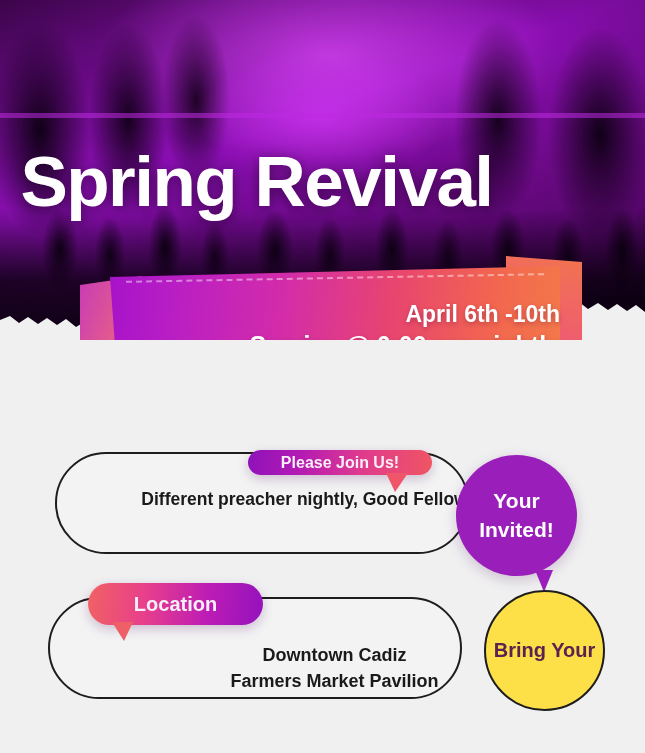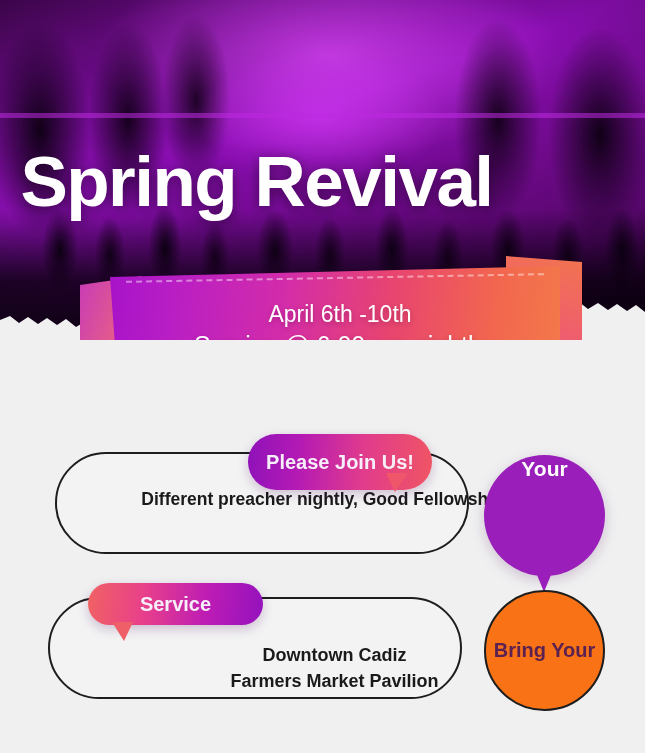--- a/index.html
+++ b/index.html
@@ -156,23 +156,23 @@
     width: 400px;
     height: 0;
     border-top: 2px dashed rgba(255,255,255,.35);
     transform: rotate(-0.6deg);
   }
   .ribbon-text {
     position: absolute;
     left: 40px;
     top: 48px;
     width: 440px;
-    text-align: center;
+    text-align: right;
     color: #ffffff;
-    font-weight: normal;
+    font-weight: bold;
     line-height: 1.28;
     text-shadow: 0 2px 5px rgba(90,0,60,.35);
   }
   .ribbon-line1 { font-size: 23px; }
   .ribbon-line2 { font-size: 25px; }
 
   
   .sheet {
     position: absolute;
     left: 0;
@@ -210,23 +210,23 @@
     position: absolute;
     border-radius: 999px;
     display: flex;
     align-items: center;
     justify-content: center;
     color: #f6eef8;
     font-weight: bold;
     box-shadow: 0 4px 12px rgba(70,0,80,.22);
   }
   .badge-join {
-    left: 248px; top: 434px;
-    width: 184px; height: 56px;
-    font-size: 20px;
+    left: 248px; top: 450px;
+    width: 184px; height: 25px;
+    font-size: 16px;
     background: linear-gradient(95deg, #8e12b9 0%, #b41ab4 28%, #e03b8d 62%, #f05563 100%);
   }
   .badge-join-tail {
     position: absolute;
     left: 386px; top: 473px;
     width: 0; height: 0;
     border-left: 9px solid transparent;
     border-right: 13px solid transparent;
     border-top: 19px solid #f0566a;
   }
@@ -241,48 +241,49 @@
     left: 112px; top: 622px;
     width: 0; height: 0;
     border-left: 12px solid transparent;
     border-right: 9px solid transparent;
     border-top: 19px solid #ef5f68;
   }
 
   
   .circle-invited {
     position: absolute;
-    left: 484px; top: 455px;
+    left: 456px; top: 455px;
     width: 121px; height: 121px;
     border-radius: 50%;
     background: #9a1fba;
     display: flex;
     flex-direction: column;
     align-items: center;
+    justify-content: center;
     color: #ffffff;
     font-weight: bold;
     font-size: 21px;
     line-height: 1.38;
     box-shadow: 0 4px 14px rgba(70,0,80,.2);
   }
   .circle-invited-tail {
     position: absolute;
     left: 535px; top: 570px;
     width: 0; height: 0;
     border-left: 9px solid transparent;
     border-right: 9px solid transparent;
     border-top: 22px solid #9a1fba;
   }
   .circle-chair {
     position: absolute;
     left: 484px; top: 590px;
     width: 121px; height: 121px;
     border-radius: 50%;
     border: 2.5px solid #1d1d1d;
-    background: #f97316;
+    background: #fde047;
     display: flex;
     flex-direction: column;
     align-items: center;
     justify-content: center;
     color: #5b2150;
     font-weight: bold;
     font-size: 20px;
     line-height: 1.42;
     box-sizing: border-box;
   }
@@ -333,25 +334,26 @@
     <div>Different preacher nightly, Good Fellowship</div>
   </div>
   <div class="badge badge-join">Please Join Us!</div>
   <div class="badge-join-tail"></div>
 
   <div class="pill pill-loc"></div>
   <div class="pill-text pill-loc-text">
     <div>Downtown Cadiz</div>
     <div>Farmers Market Pavilion</div>
   </div>
-  <div class="badge badge-loc">Service</div>
+  <div class="badge badge-loc">Location</div>
   <div class="badge-loc-tail"></div>
 
   <div class="circle-invited">
     <div>Your</div>
+    <div>Invited!</div>
   </div>
   <div class="circle-invited-tail"></div>
 
   <div class="circle-chair">
     <div class="chair-l1">Bring Your</div>
   </div>
 
   <div class="watermark"></div>
 
 </div>

